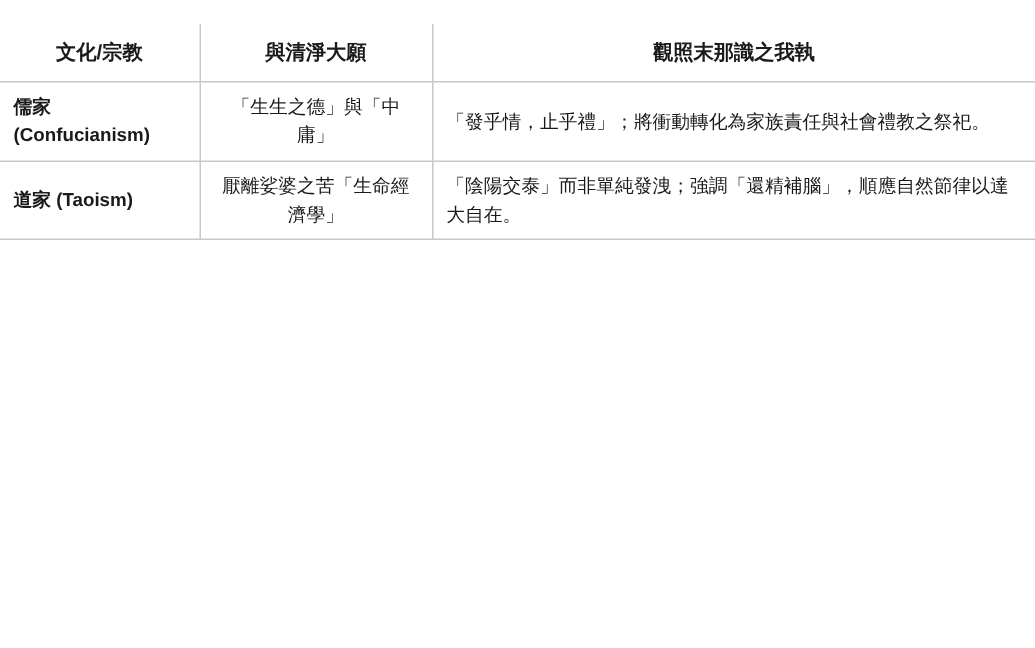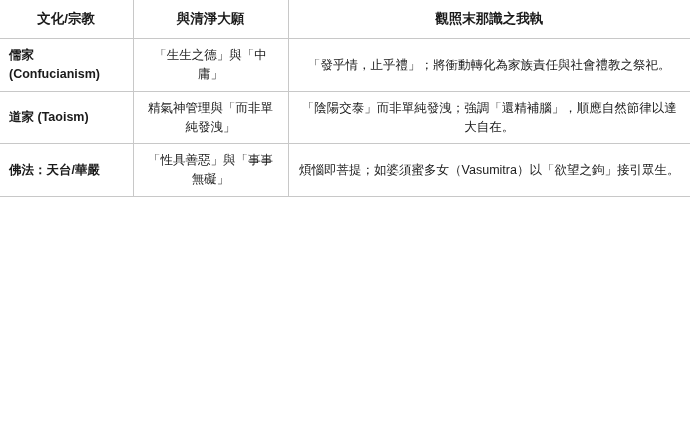--- a/index.html
+++ b/index.html
@@ -11,20 +11,21 @@
     width: 690px;
     height: 432px;
     overflow: hidden;
     font-family: "Liberation Sans", sans-serif;
     color: #1a1a1a;
   }
   table.matrix {
     width: 690px;
     border-collapse: collapse;
     table-layout: fixed;
+    margin-top: 16px;
   }
   table.matrix col.c0 { width: 133px; }
   table.matrix col.c1 { width: 155px; }
   table.matrix col.c2 { width: 402px; }
 
   table.matrix th, table.matrix td {
     border: 1px solid #c8c8c8;
     vertical-align: middle;
     padding: 7px 9px;
     font-size: 12.5px;
@@ -38,21 +39,22 @@
   }
   table.matrix tbody td.culture {
     font-weight: bold;
     text-align: left;
     font-size: 12.5px;
   }
   table.matrix tbody td.logic {
     text-align: center;
   }
   table.matrix tbody td.path {
-    text-align: center;
+    text-align: left;
+    font-family: Liberation Serif, serif;
   }
   
   table.matrix tr > *:first-child { border-left: none; }
   table.matrix tr > *:last-child { border-right: none; }
   table.matrix thead tr th { border-top: none; }
 </style>
 </head>
 <body>
 
 <table class="matrix">
@@ -69,22 +71,17 @@
     </tr>
   </thead>
   <tbody>
     <tr>
       <td class="culture">儒家 (Confucianism)</td>
       <td class="logic">「生生之德」與「中庸」</td>
       <td class="path">「發乎情，止乎禮」；將衝動轉化為家族責任與社會禮教之祭祀。</td>
     </tr>
     <tr>
       <td class="culture">道家 (Taoism)</td>
-      <td class="logic">精氣神管理與「而非單純發洩」</td>
+      <td class="logic">厭離娑婆之苦「生命經濟學」</td>
       <td class="path">「陰陽交泰」而非單純發洩；強調「還精補腦」，順應自然節律以達大自在。</td>
-    </tr>
-    <tr>
-      <td class="culture">佛法：天台/華嚴</td>
-      <td class="logic">「性具善惡」與「事事無礙」</td>
-      <td class="path">煩惱即菩提；如婆須蜜多女（Vasumitra）以「欲望之鉤」接引眾生。</td>
     </tr>
   </tbody>
 </table>
 
 </body></html>

